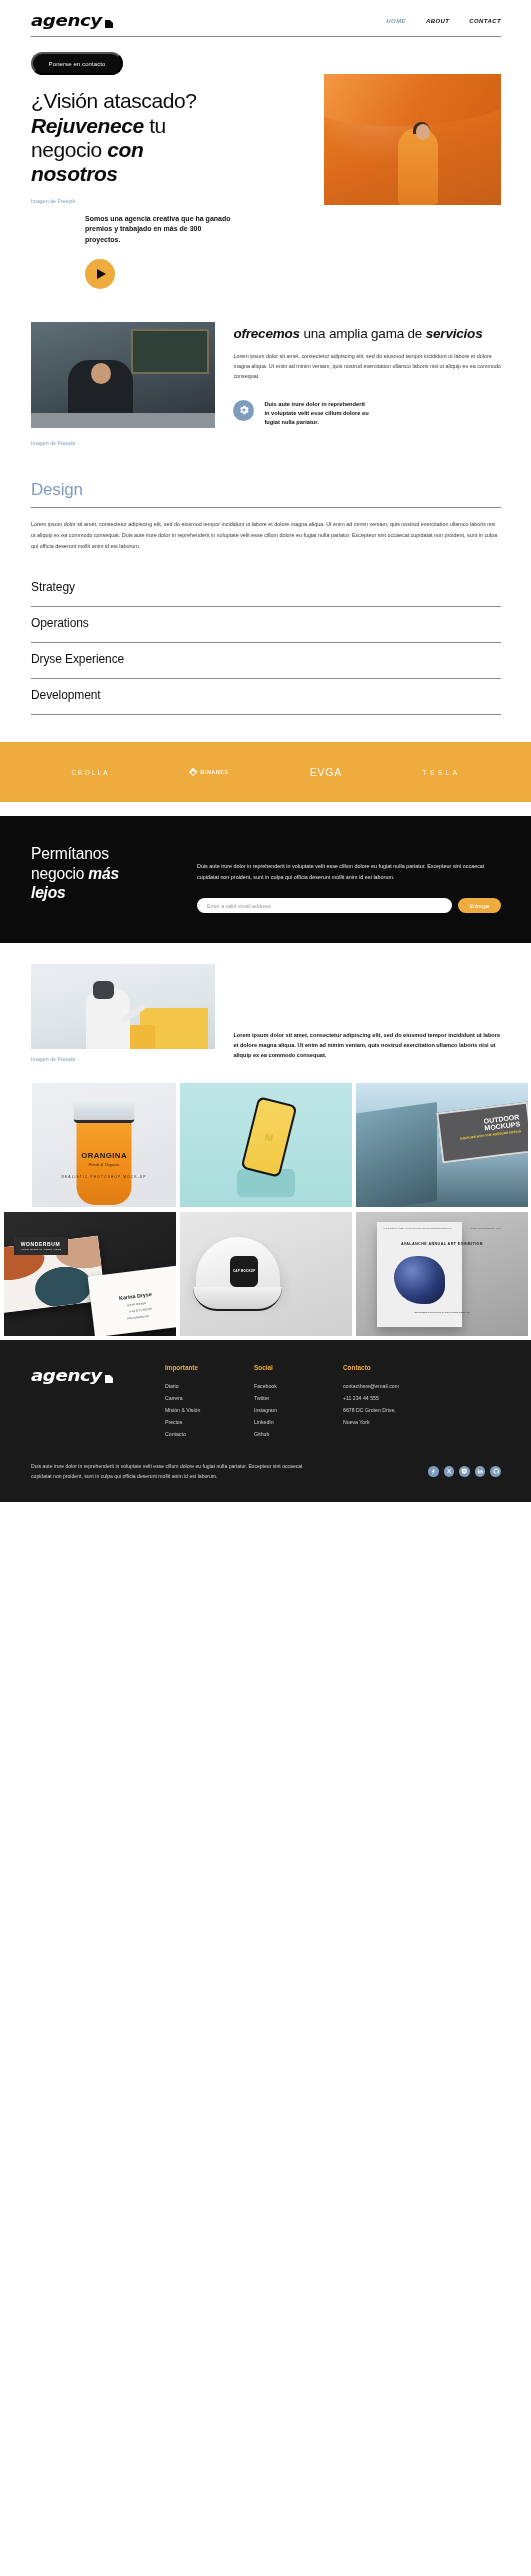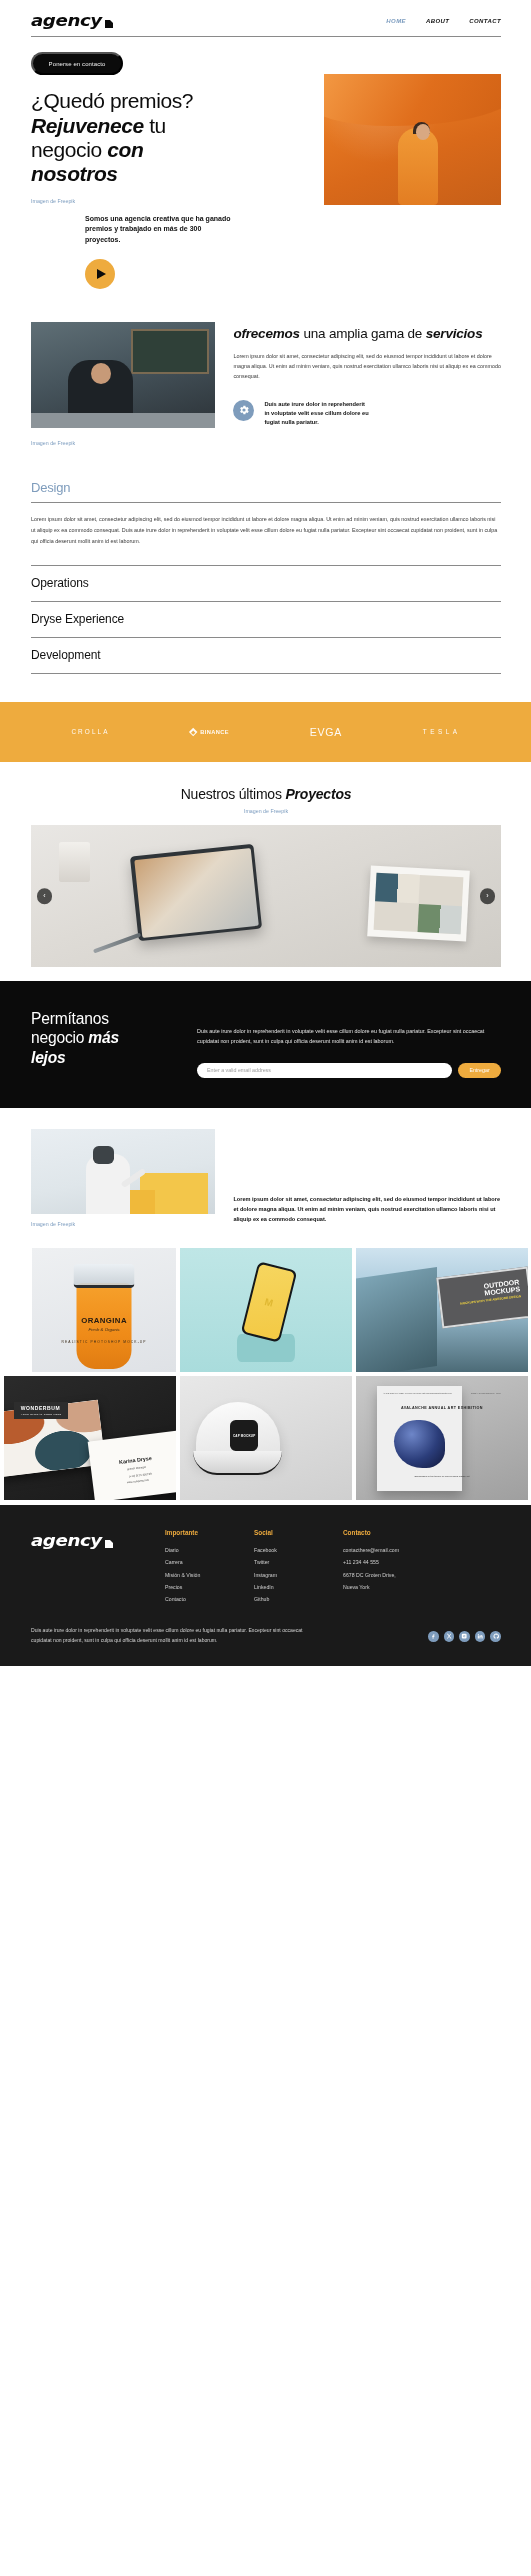--- a/index.html
+++ b/index.html
@@ -142,21 +142,21 @@
     flex: 0 0 auto; width: 21px; height: 21px; border-radius: 50%;
     background: #7e9cbc; display: flex; align-items: center; justify-content: center;
   }
   .gear-circle svg { width: 12px; height: 12px; fill: #ffffff; }
   .svc-feature-text {
     font-size: 5.7px; font-weight: bold; line-height: 1.62; width: 106px; color: #101010;
   }
 
   
   .design { padding: 34px 31px 0 31px; }
-  .design-h { font-size: 13px; font-weight: 300; color: #7e9cbc; letter-spacing: -0.2px; }
+  .design-h { font-size: 17px; font-weight: 300; color: #7e9cbc; letter-spacing: -0.2px; }
   .rule { height: 0.7px; background: #8a8a8a; margin-top: 7px; }
   .design-body {
     margin-top: 11.3px; font-size: 5.4px; line-height: 2.05; color: #3a3a3a;
   }
   .svc-list { margin-top: 18.4px; }
   .svc-item {
     font-size: 12px; font-weight: 300; color: #111; letter-spacing: -0.1px;
     padding: 10px 0 11.3px 0; cursor: pointer;
   }
   .svc-sep { height: 0.7px; background: #8a8a8a; }
@@ -466,21 +466,21 @@
     <div class="hero-photo">
       <div class="cloth"></div>
       <div class="figure"></div>
       <div class="hair"></div>
       <div class="head"></div>
     </div>
 
     <div class="hero-row">
       <div class="hero-left">
         <div class="hero-title">
-          <span>¿Quedó premios?</span><br>
+          <span>¿Visión atascado?</span><br>
           <b>Rejuvenece</b><span> tu</span><br>
           <span>negocio </span><b>con</b><br>
           <b>nosotros</b>
         </div>
         <div class="credit">
           <span>Imagen de </span><span>Freepik</span>
         </div>
         <div class="hero-sub">Somos una agencia creativa que ha ganado premios y trabajado en más de 300 proyectos.</div>
         <button class="play-btn">
           <span class="play-tri"></span>
@@ -515,58 +515,41 @@
         <div class="svc-feature-text">Duis aute irure dolor in reprehenderit in voluptate velit esse cillum dolore eu fugiat nulla pariatur.</div>
       </div>
     </div>
   </div>
 
   <div class="design">
     <div class="design-h">Design</div>
     <div class="rule"></div>
     <div class="design-body">Lorem ipsum dolor sit amet, consectetur adipiscing elit, sed do eiusmod tempor incididunt ut labore et dolore magna aliqua. Ut enim ad minim veniam, quis nostrud exercitation ullamco laboris nisi ut aliquip ex ea commodo consequat. Duis aute irure dolor in reprehenderit in voluptate velit esse cillum dolore eu fugiat nulla pariatur. Excepteur sint occaecat cupidatat non proident, sunt in culpa qui officia deserunt mollit anim id est laborum.</div>
     <div class="svc-list">
+      <div class="svc-item">Strategy</div>
       <div class="svc-sep"></div>
       <div class="svc-item">Operations</div>
       <div class="svc-sep"></div>
       <div class="svc-item">Dryse Experience</div>
       <div class="svc-sep"></div>
       <div class="svc-item">Development</div>
       <div class="svc-sep"></div>
     </div>
   </div>
 
   <div class="brands">
     <div class="brand b-crolla">CROLLA</div>
     <div class="brand b-binance">
       <span class="diamond"></span>
       <span>BINANCE</span>
     </div>
     <div class="brand b-evga">EVGA</div>
     <div class="brand b-tesla">TESLA</div>
   </div>
 
-  <div class="projects">
-    <div class="proj-title">
-      <span>Nuestros últimos </span><b>Proyectos</b>
-    </div>
-    <div class="proj-credit">
-      <span>Imagen de </span><span>Freepik</span>
-    </div>
-    <div class="carousel">
-      <div class="slide">
-        <div class="cup"></div>
-        <div class="tablet"></div>
-        <div class="pen"></div>
-        <div class="paper"></div>
-      </div>
-      <button class="car-btn car-prev">‹</button>
-      <button class="car-btn car-next">›</button>
-    </div>
-  </div>
 
   <div class="cta">
     <div class="cta-title">
       <span>Permítanos</span><br>
       <span>negocio </span><b>más</b><br>
       <b>lejos</b>
     </div>
     <div class="cta-right">
       <div class="cta-body">Duis aute irure dolor in reprehenderit in voluptate velit esse cillum dolore eu fugiat nulla pariatur. Excepteur sint occaecat cupidatat non proident, sunt in culpa qui officia deserunt mollit anim id est laborum.</div>
       <div class="subscribe">

